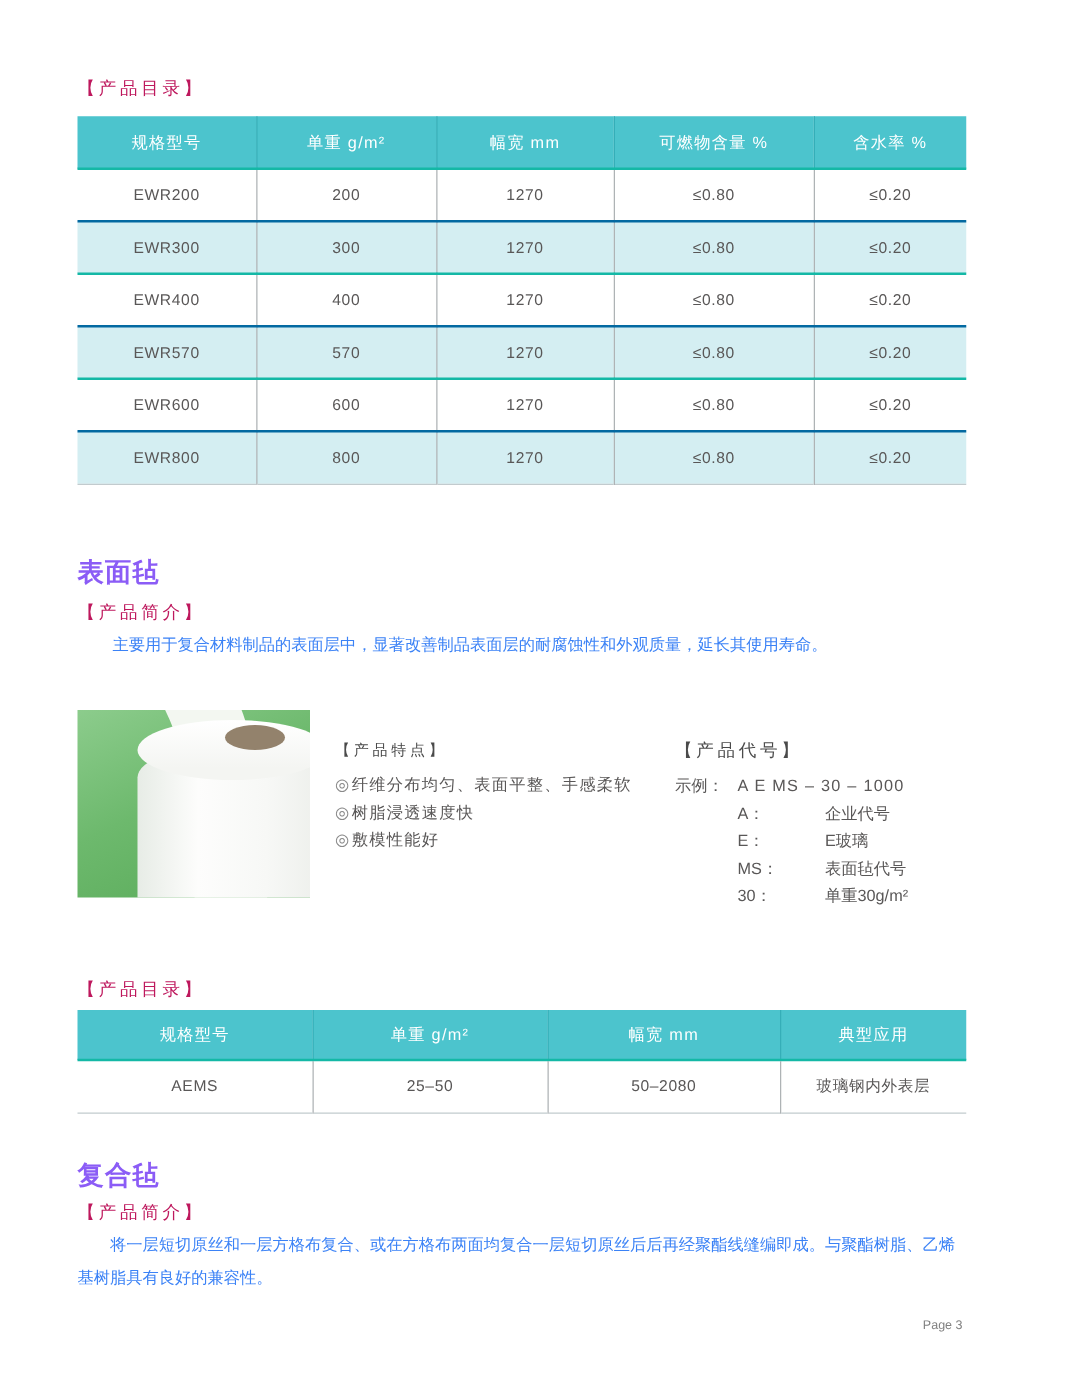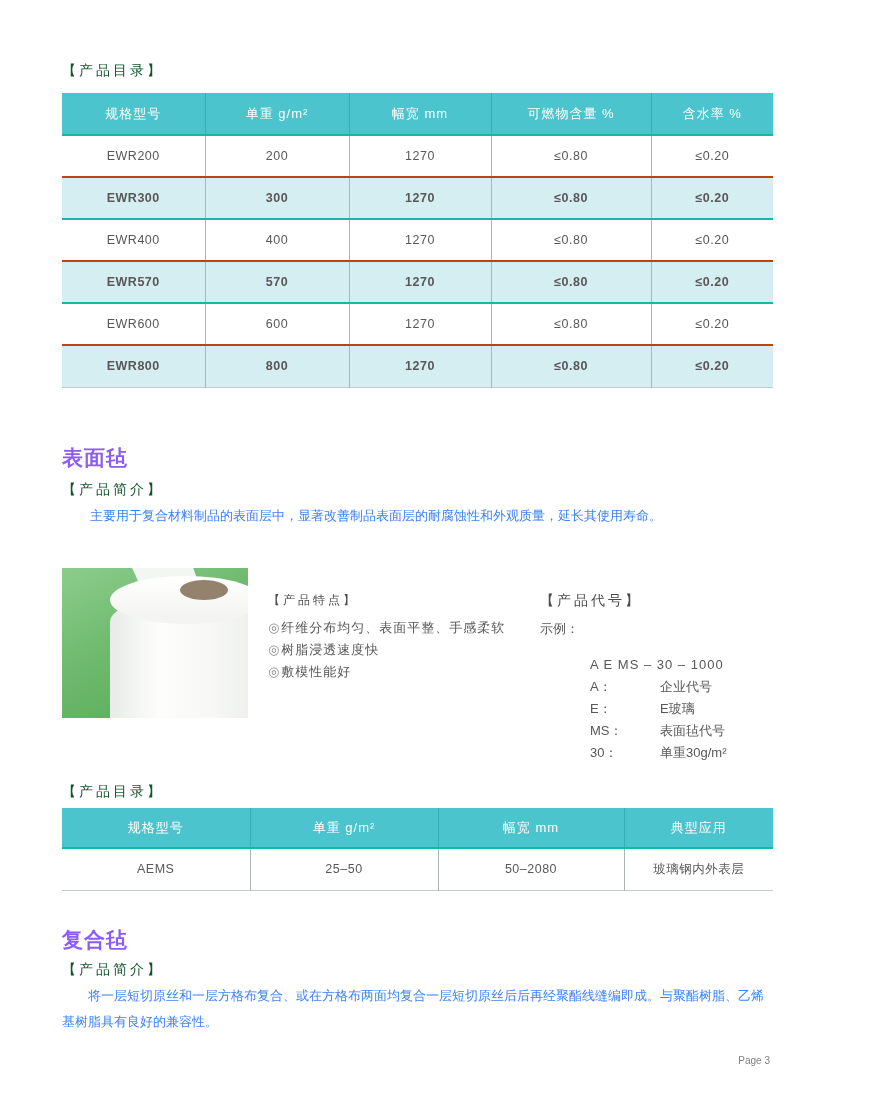--- a/index.html
+++ b/index.html
@@ -1,34 +1,34 @@
 <!DOCTYPE html>
 <html><head>
 <meta charset="utf-8">
 <style>
   * { margin:0; padding:0; box-sizing:border-box; }
   body { background:#ffffff; font-family:"Liberation Sans","DejaVu Sans",sans-serif; }
   .page { position:relative; width:870px; height:1120px; background:#ffffff; overflow:hidden; }
   .content { position:absolute; left:62px; top:0; width:711px; }
 
-  .bracket-label { margin-top:0; font-size:14px; color:#14532d; letter-spacing:3px; }
+  .bracket-label { margin-top:0; font-size:14px; color:#be185d; letter-spacing:3px; }
   .lbl-1 { position:absolute; top:62px; }
 
   
   table { border-collapse:collapse; width:711px; table-layout:fixed; }
   .tbl-1 { position:absolute; top:93px; }
   thead th { background:#4cc4cd; color:#ffffff; font-weight:normal; height:42px;
              font-size:13px; letter-spacing:1px; border-left:1px solid #35aeb8; }
   thead th:first-child { border-left:none; }
   tbody td { height:42px; text-align:center; vertical-align:middle; font-size:12.5px;
              color:#595757; border-left:1px solid #aeb3b5; letter-spacing:.5px; }
   tbody td:first-child { border-left:none; }
   tbody tr { border-top:2px solid #14b8a6; }
   tbody tr.alt td { background:#d4eef2; }
-  tbody tr.alt { border-top:2px solid #c2410c; box-shadow: inset 0 1px 0 #b9d2d6; font-weight: bold; }
+  tbody tr.alt { border-top:2px solid #0369a1; box-shadow: inset 0 1px 0 #b9d2d6; }
   tbody tr:last-child { border-bottom:1px solid #c2cbce; }
 
   
   .section-title { font-size:21px; font-weight:bold; color:#8b5cf6; letter-spacing:1px; }
   .title-surface { position:absolute; top:444px; }
   .intro-label-1 { position:absolute; top:481px; }
   .intro-text { font-size:13px; color:#3b82f6; line-height:26px; }
   .intro-1 { position:absolute; top:503px; left:28px; width:683px; }
 
   
@@ -50,21 +50,21 @@
   .feat-list { list-style:none; margin-top:8px; }
   .feat-list li { font-size:13px; color:#595757; line-height:22px; letter-spacing:1px; }
   .bullet { color:#8a8a8a; margin-right:1px; }
 
   .codeblock { position:absolute; left:478px; top:592px; width:233px; }
   .code-label { font-size:14px; color:#4a4a4a; letter-spacing:3px; }
   .code-grid { margin-top:8px; font-size:13px; color:#595757; }
   .code-row { display:flex; line-height:22px; }
   .code-col1 { width:50px; }
   .code-col2 { width:70px; }
-  .code-example { letter-spacing:1px;margin-top:36px; }
+  .code-example { letter-spacing:1px; }
 
   .lbl-2 { position:absolute; top:783px; }
   .tbl-2 { position:absolute; top:808px; }
   .tbl-2 thead th { height:40px; }
 
   .title-composite { position:absolute; top:926px; }
   .intro-label-2 { position:absolute; top:961px; }
   .intro-2 { position:absolute; top:983px; left:0; width:711px; text-indent:2em; }
 
   .page-footer { position:absolute; right:100px; top:1055px; font-size:10px; color:#808080; }

